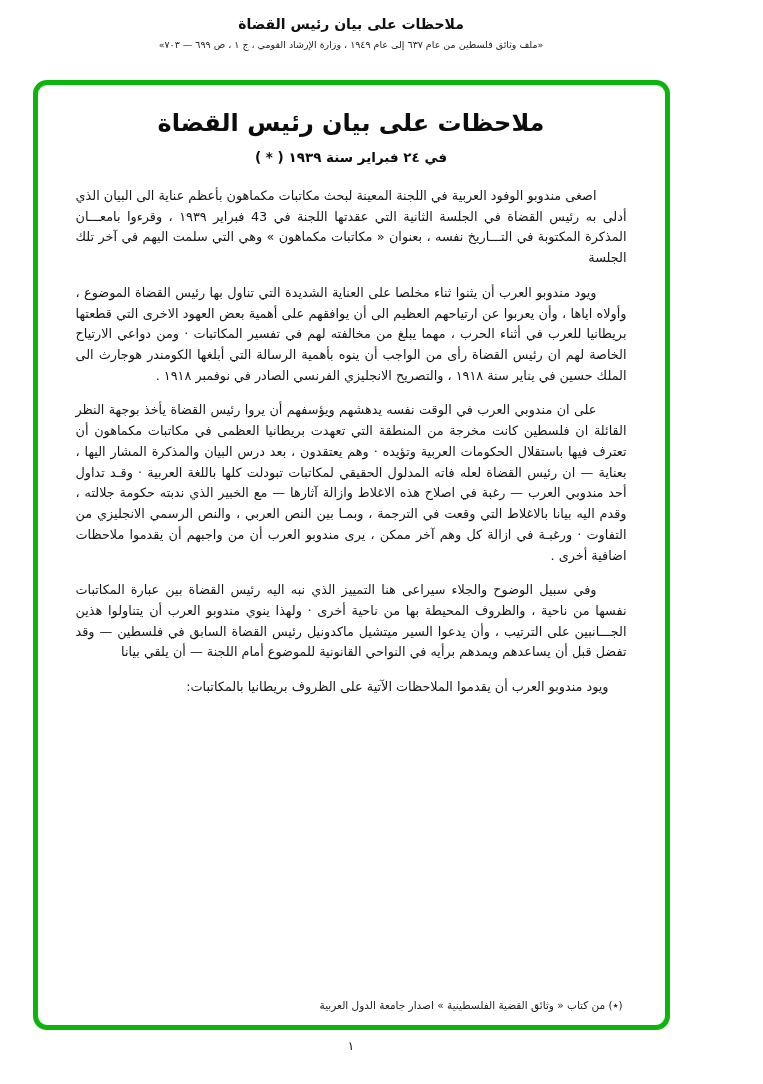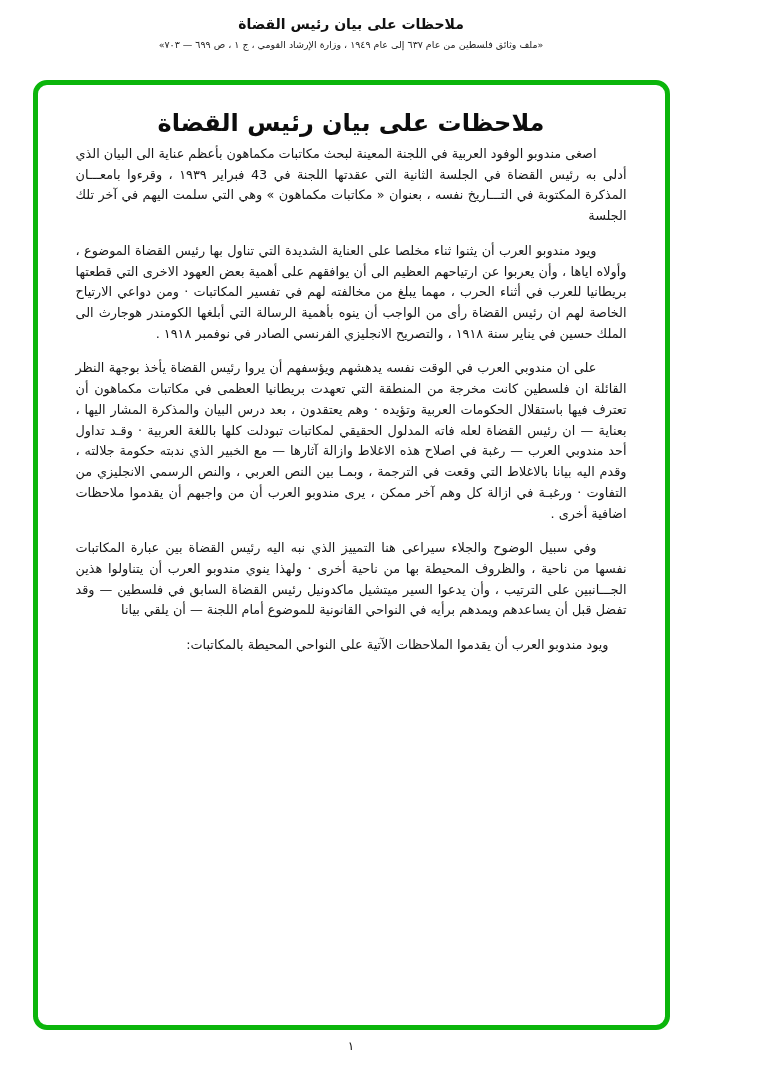--- a/index.html
+++ b/index.html
@@ -97,32 +97,34 @@
   <header class="outer-header">
     <div class="outer-title">ملاحظات على بيان رئيس القضاة</div>
     <div class="outer-source">«ملف وثائق فلسطين من عام ٦٣٧ إلى عام ١٩٤٩ ، وزارة الإرشاد القومي ، ج ١ ، ص ٦٩٩ — ٧٠٣»</div>
   </header>
 
   <div class="frame">
     <div class="doc-body">
 
       <h1 class="doc-title">ملاحظات على بيان رئيس القضاة</h1>
 
+      <div class="doc-subtitle">في ٢٤ فبراير سنة ١٩٣٩ ( * )</div>
 
       <p class="para">اصغى مندوبو الوفود العربية في اللجنة المعينة لبحث مكاتبات مكماهون بأعظم عناية الى البيان الذي أدلى به رئيس القضاة في الجلسة الثانية التي عقدتها اللجنة في 43 فبراير ١٩٣٩ ، وقرءوا بامعـــان المذكرة المكتوبة في التـــاريخ نفسه ، بعنوان « مكاتبات مكماهون » وهي التي سلمت اليهم في آخر تلك الجلسة</p>
 
       <p class="para">ويود مندوبو العرب أن يثنوا ثناء مخلصا على العناية الشديدة التي تناول بها رئيس القضاة الموضوع ، وأولاه اياها ، وأن يعربوا عن ارتياحهم العظيم الى أن يوافقهم على أهمية بعض العهود الاخرى التي قطعتها بريطانيا للعرب في أثناء الحرب ، مهما يبلغ من مخالفته لهم في تفسير المكاتبات · ومن دواعي الارتياح الخاصة لهم ان رئيس القضاة رأى من الواجب أن ينوه بأهمية الرسالة التي أبلغها الكومندر هوجارث الى الملك حسين في يناير سنة ١٩١٨ ، والتصريح الانجليزي الفرنسي الصادر في نوفمبر ١٩١٨ .</p>
 
       <p class="para">على ان مندوبي العرب في الوقت نفسه يدهشهم ويؤسفهم أن يروا رئيس القضاة يأخذ بوجهة النظر القائلة ان فلسطين كانت مخرجة من المنطقة التي تعهدت بريطانيا العظمى في مكاتبات مكماهون أن تعترف فيها باستقلال الحكومات العربية وتؤيده · وهم يعتقدون ، بعد درس البيان والمذكرة المشار اليها ، بعناية — ان رئيس القضاة لعله فاته المدلول الحقيقي لمكاتبات تبودلت كلها باللغة العربية · وقـد تداول أحد مندوبي العرب — رغبة في اصلاح هذه الاغلاط وازالة آثارها — مع الخبير الذي ندبته حكومة جلالته ، وقدم اليه بيانا بالاغلاط التي وقعت في الترجمة ، وبمـا بين النص العربي ، والنص الرسمي الانجليزي من التفاوت · ورغبـة في ازالة كل وهم آخر ممكن ، يرى مندوبو العرب أن من واجبهم أن يقدموا ملاحظات اضافية أخرى .</p>
 
       <p class="para">وفي سبيل الوضوح والجلاء سيراعى هنا التمييز الذي نبه اليه رئيس القضاة بين عبارة المكاتبات نفسها من ناحية ، والظروف المحيطة بها من ناحية أخرى · ولهذا ينوي مندوبو العرب أن يتناولوا هذين الجـــانبين على الترتيب ، وأن يدعوا السير ميتشيل ماكدونيل رئيس القضاة السابق في فلسطين — وقد تفضل قبل أن يساعدهم ويمدهم برأيه في النواحي القانونية للموضوع أمام اللجنة — أن يلقي بيانا</p>
 
-      <p class="para lead-colon">ويود مندوبو العرب أن يقدموا الملاحظات الآتية على النواحي المحيطة بالمكاتبات:</p>
+      <p class="para lead-colon">ويود مندوبو العرب أن يقدموا الملاحظات الآتية على الظروف بريطانيا بالمكاتبات:</p>
 
 
       <div class="spacer"></div>
 
+      <div class="footnote">(٭) من كتاب « وثائق القضية الفلسطينية » اصدار جامعة الدول العربية</div>
     </div>
   </div>
 
   <div class="page-number">١</div>
 
 </div>
 
 </body></html>

